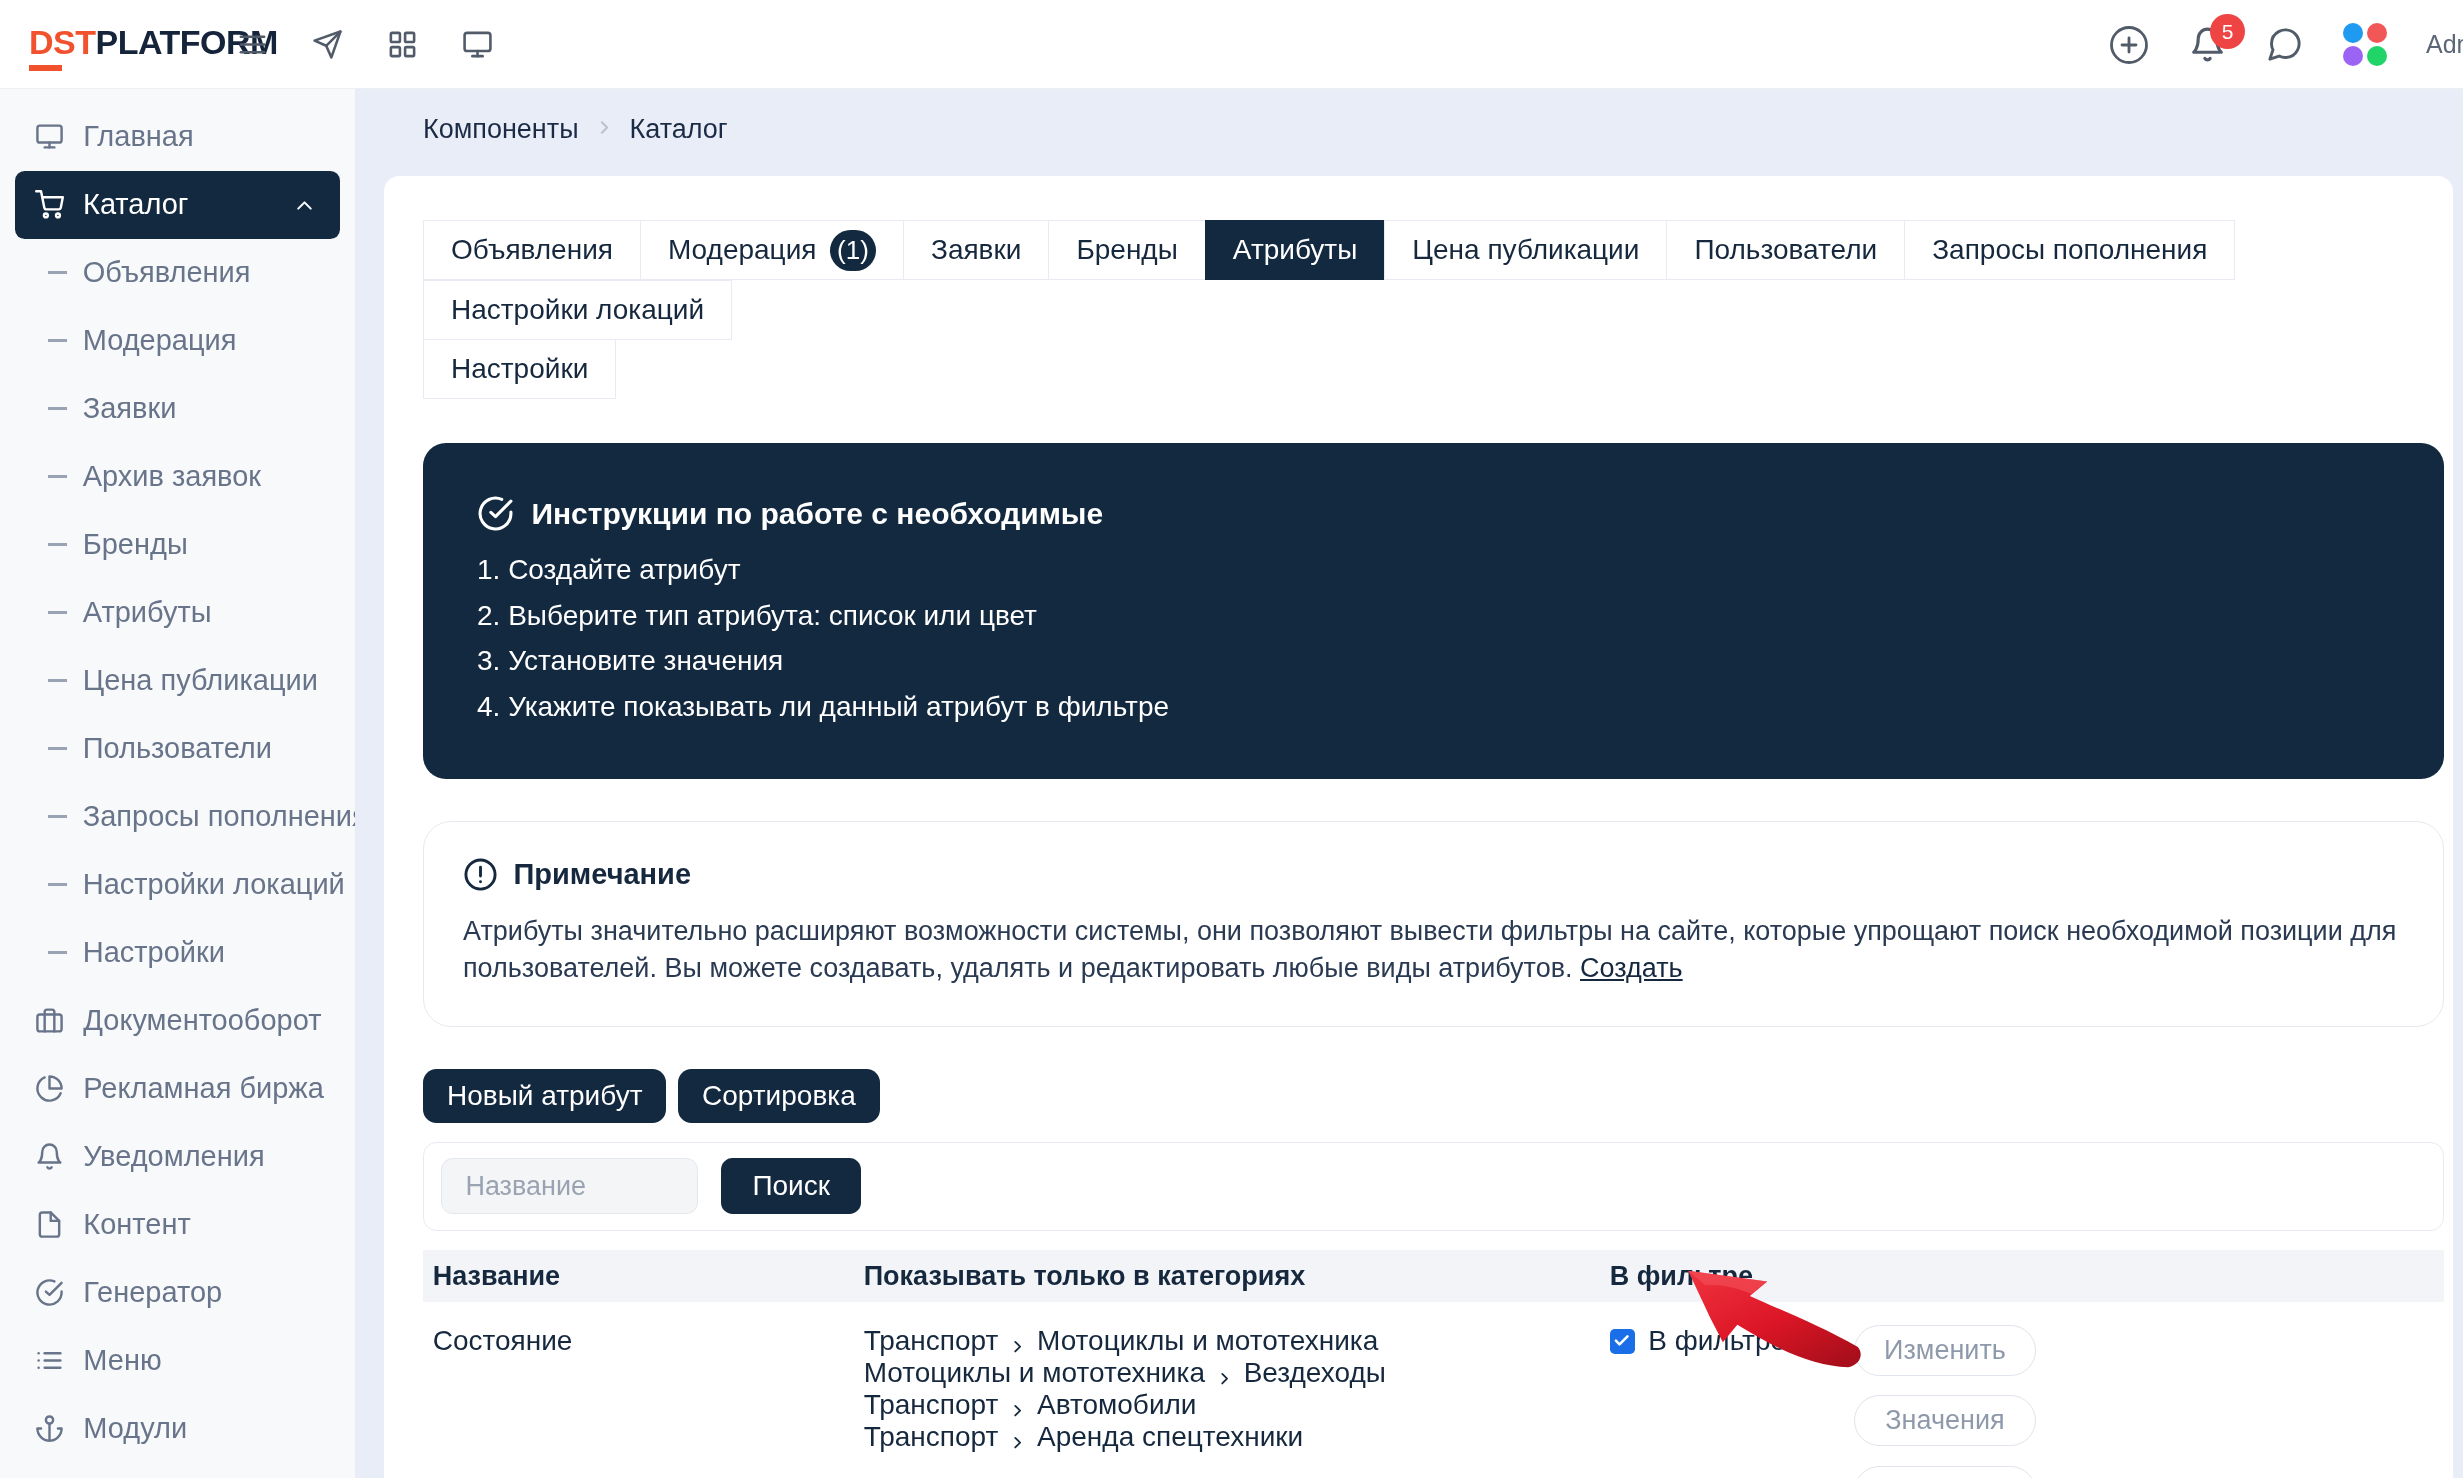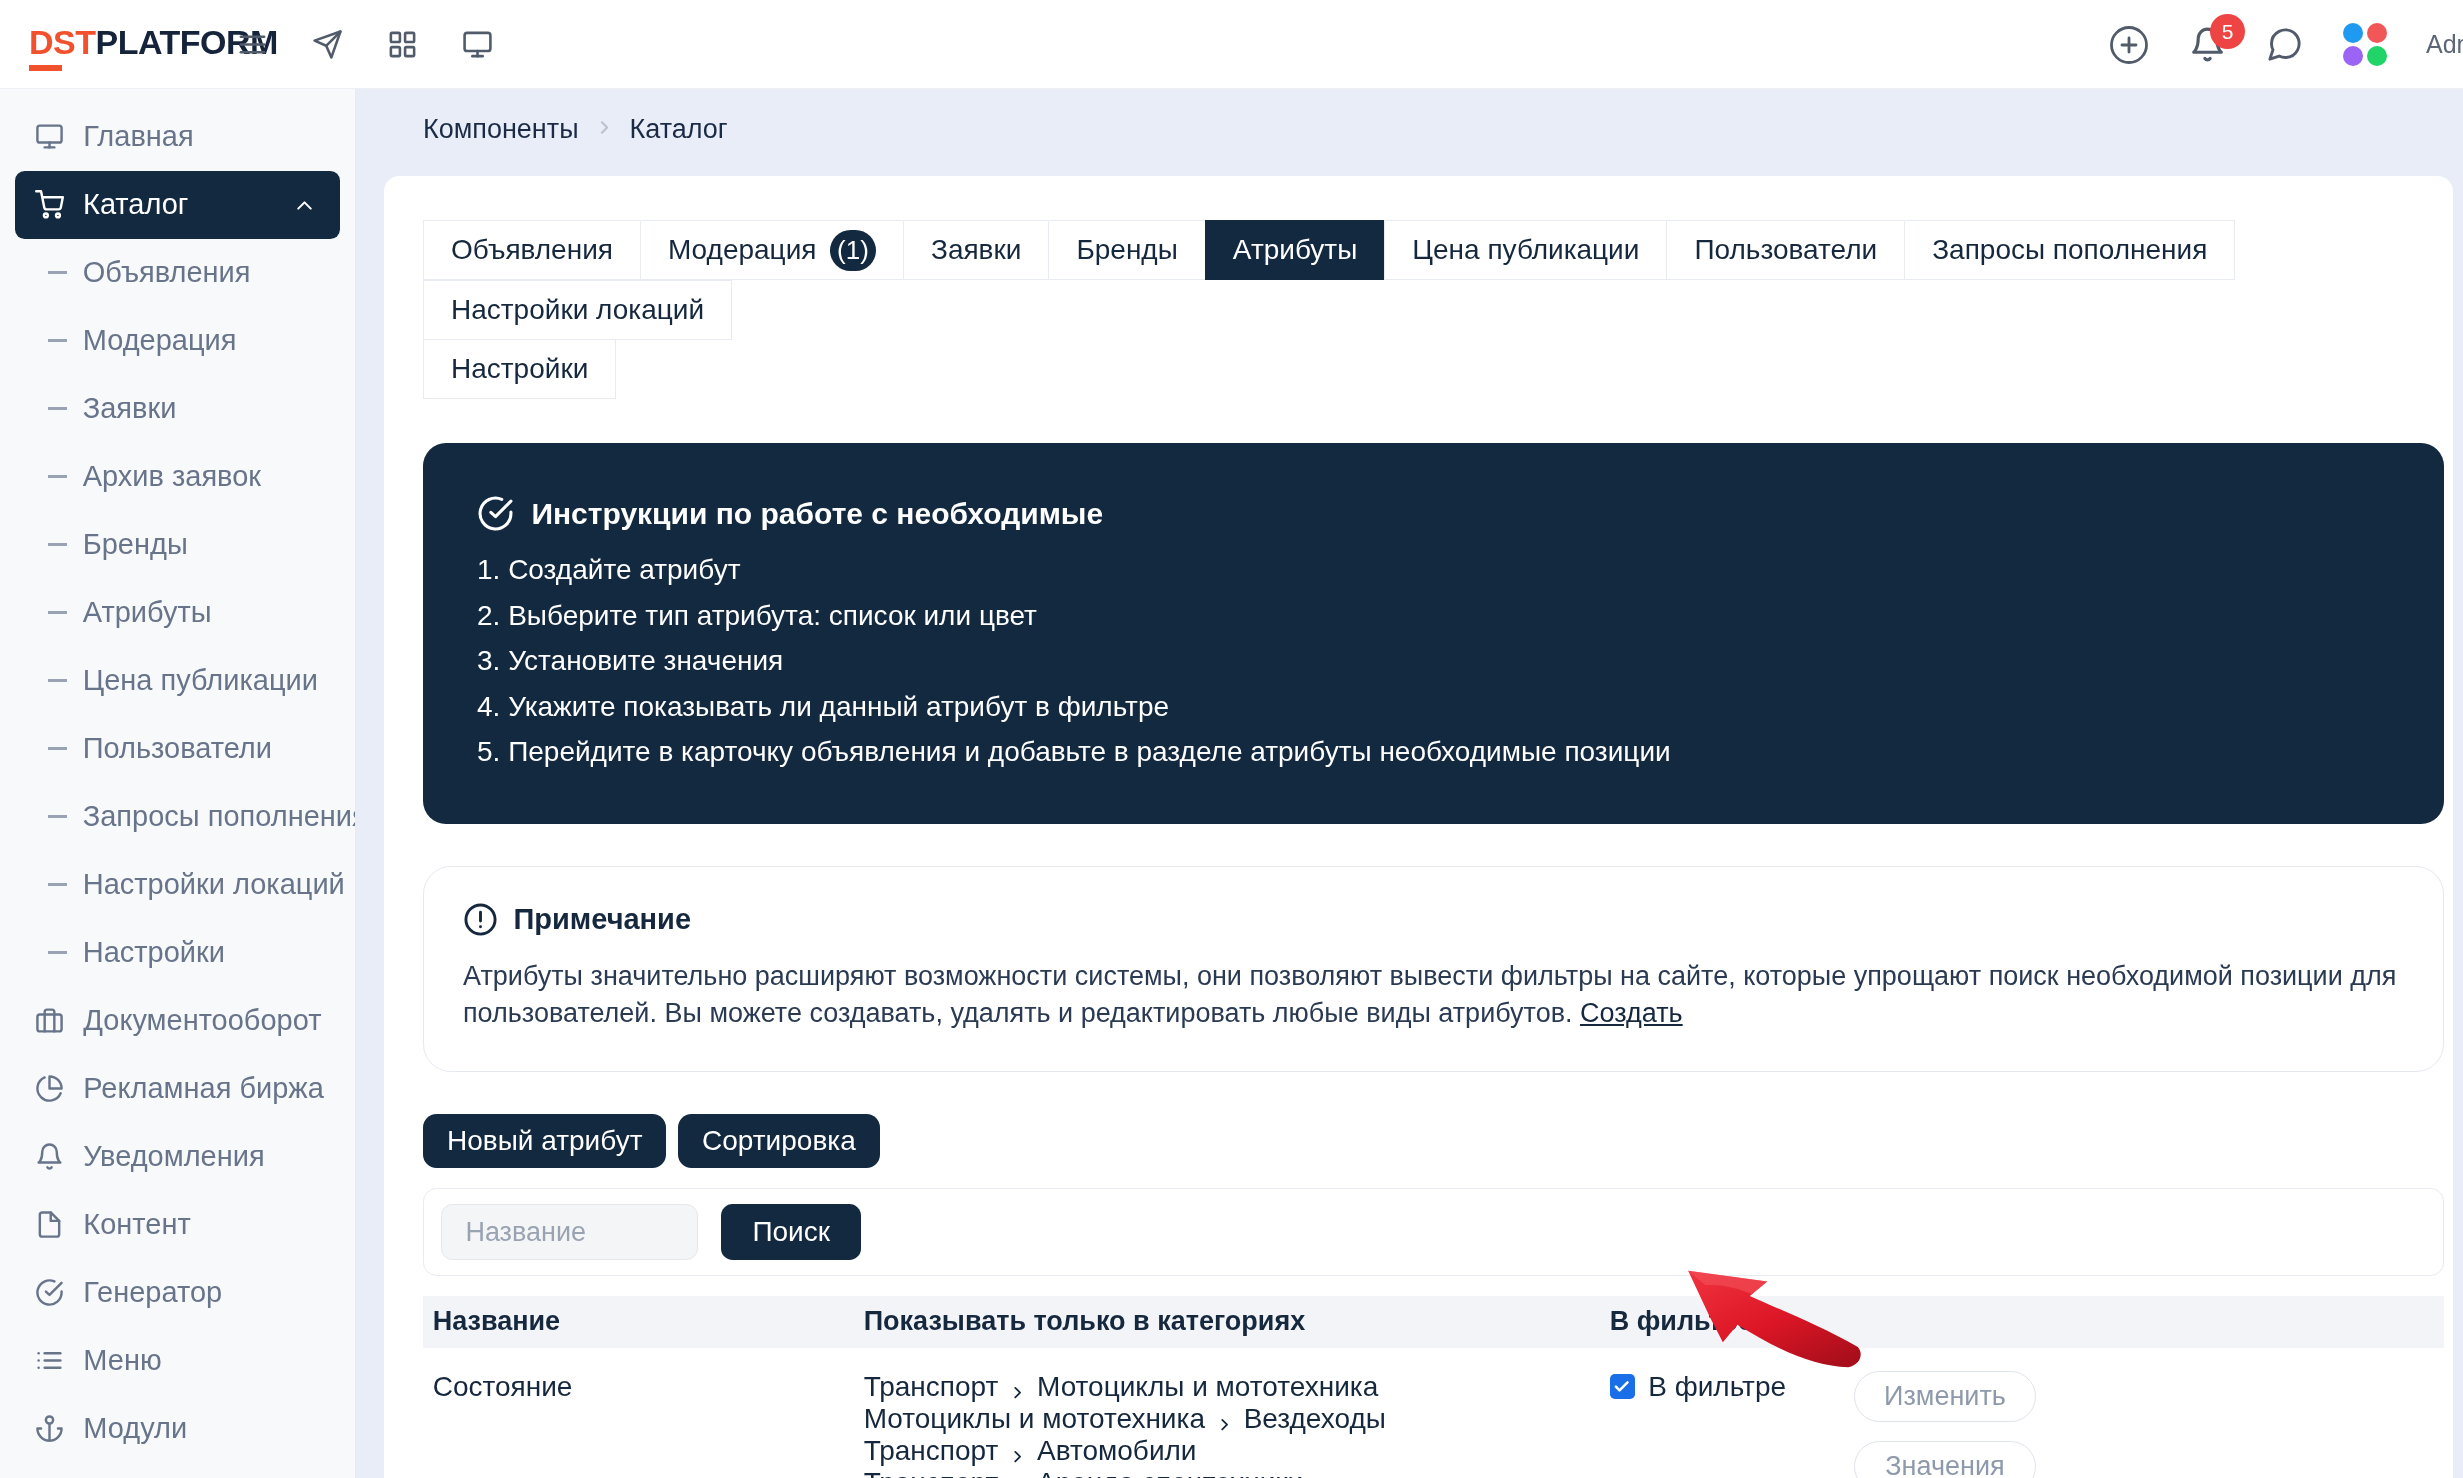--- a/index.html
+++ b/index.html
@@ -327,21 +327,20 @@
                 <path d="M22 11.08V12a10 10 0 1 1-5.93-9.14"></path>
                 <polyline points="22 4 12 14.01 9 11.27"></polyline>
               </svg></span>
           <span>Инструкции по работе с необходимые</span>
         </div>
         <div class="steps">
           <div class="step">1. Создайте атрибут</div>
           <div class="step">2. Выберите тип атрибута: список или цвет</div>
           <div class="step">3. Установите значения</div>
           <div class="step">4. Укажите показывать ли данный атрибут в фильтре</div>
-          <div class="step">5. Перейдите в карточку объявления и добавьте в разделе атрибуты необходимые позиции</div>
         </div>
       </div>
 
       <div class="note">
         <div class="title-row">
           <span class="icn"><svg class="stroke" viewBox="0 0 24 24">
                 <circle cx="12" cy="12" r="10"></circle>
                 <line x1="12" y1="7" x2="12" y2="13"></line>
                 <line x1="12" y1="17" x2="12.01" y2="17"></line>
               </svg></span>

